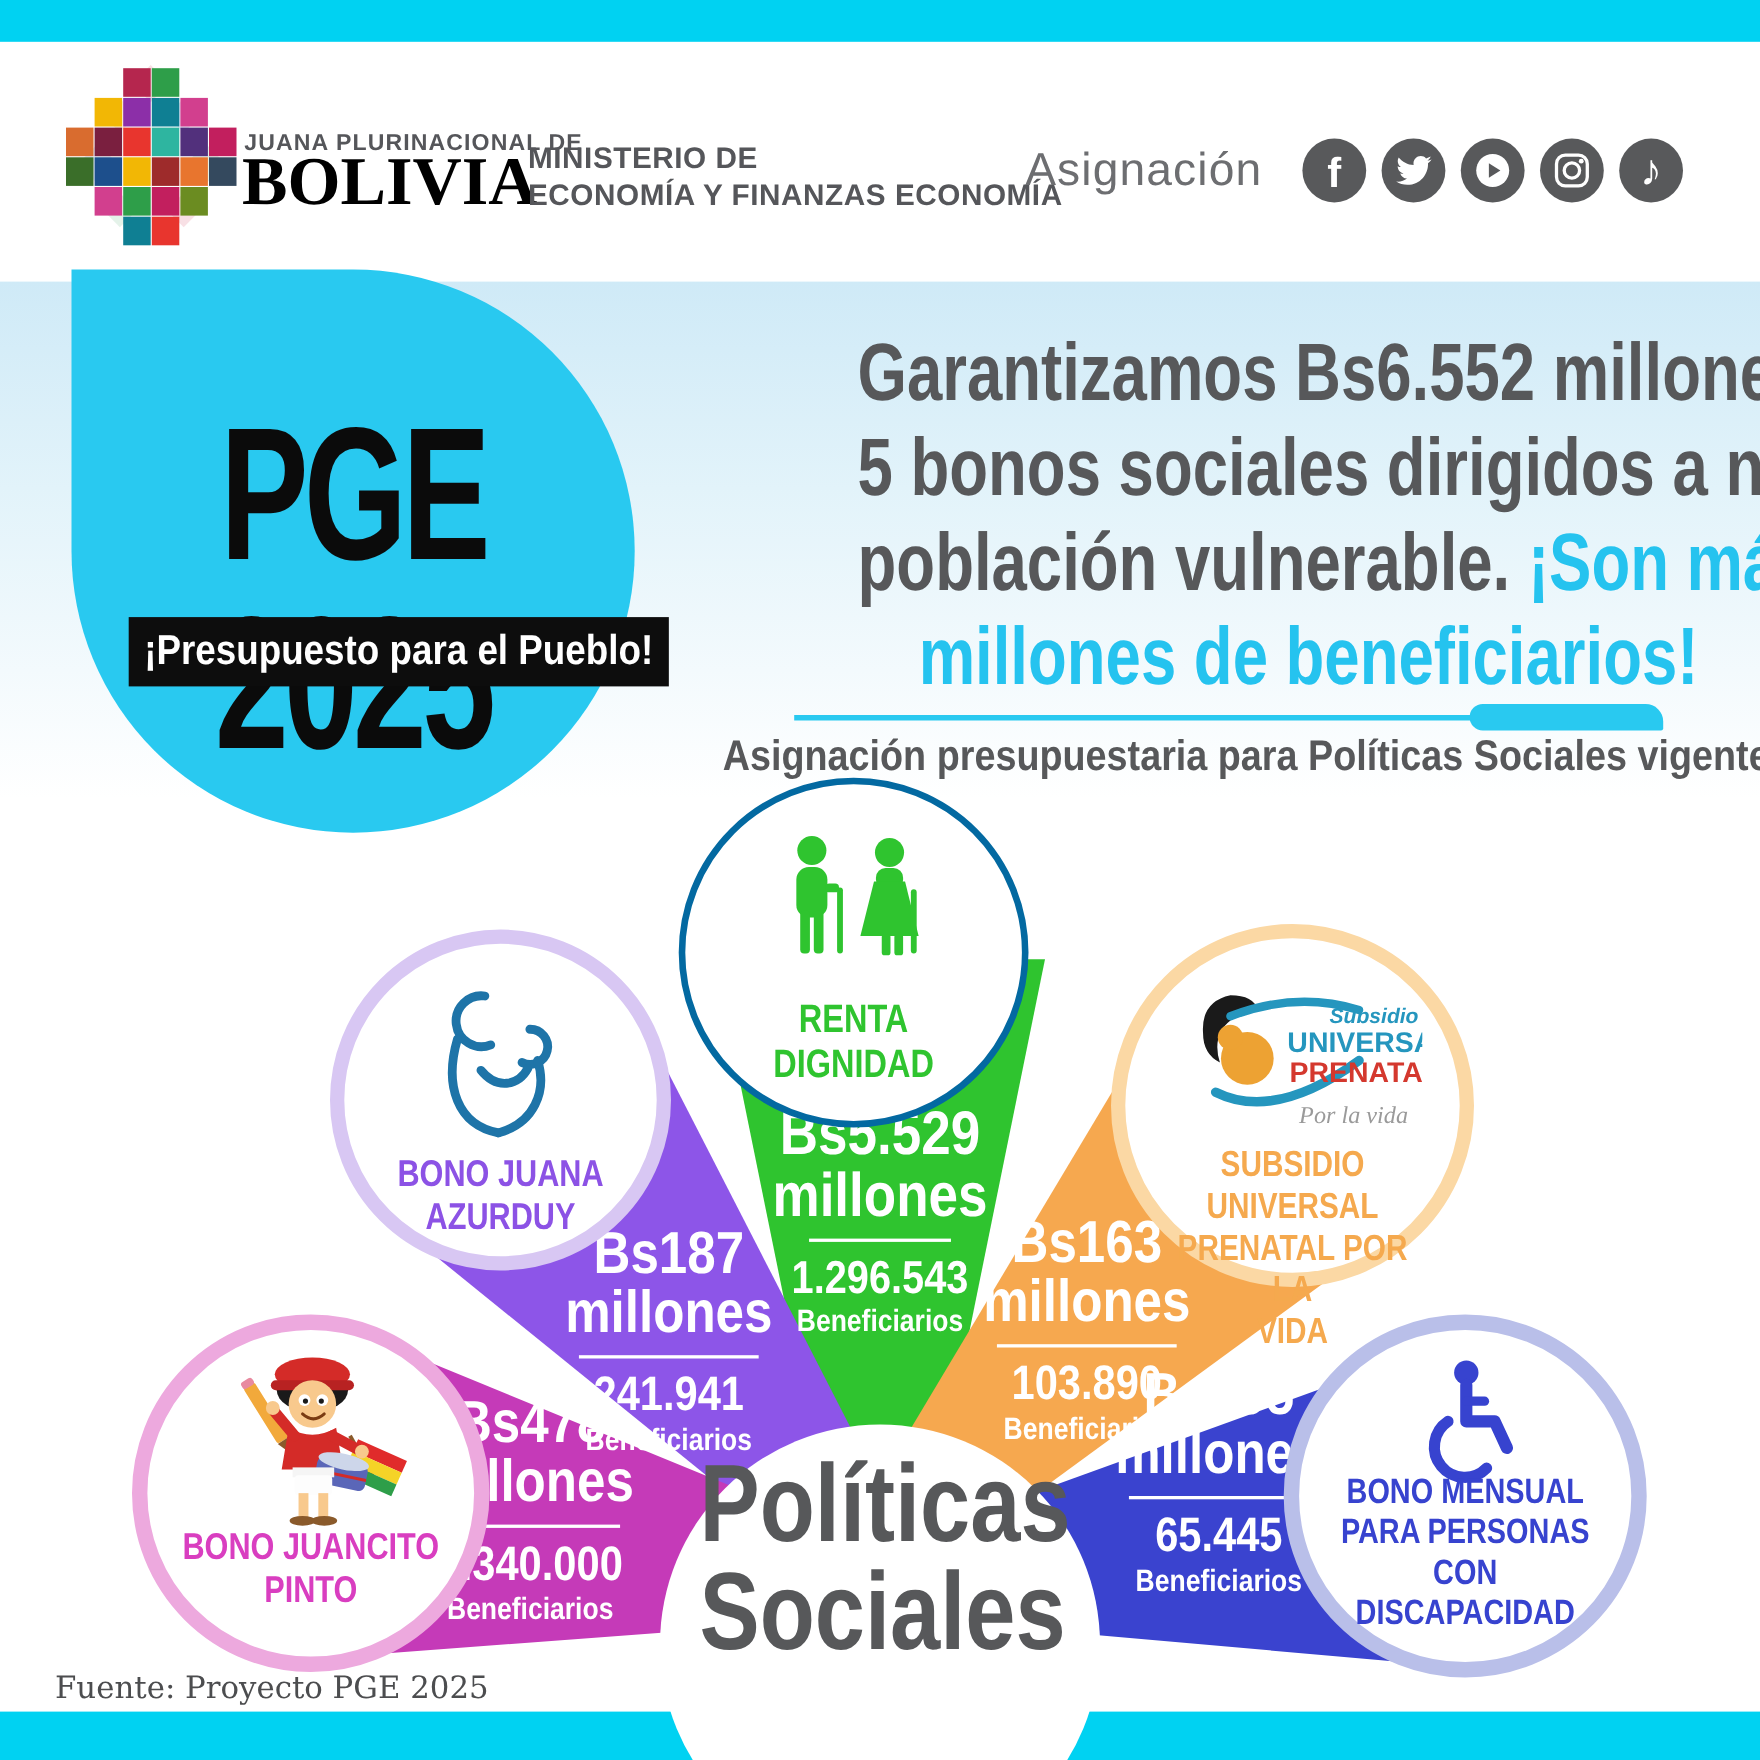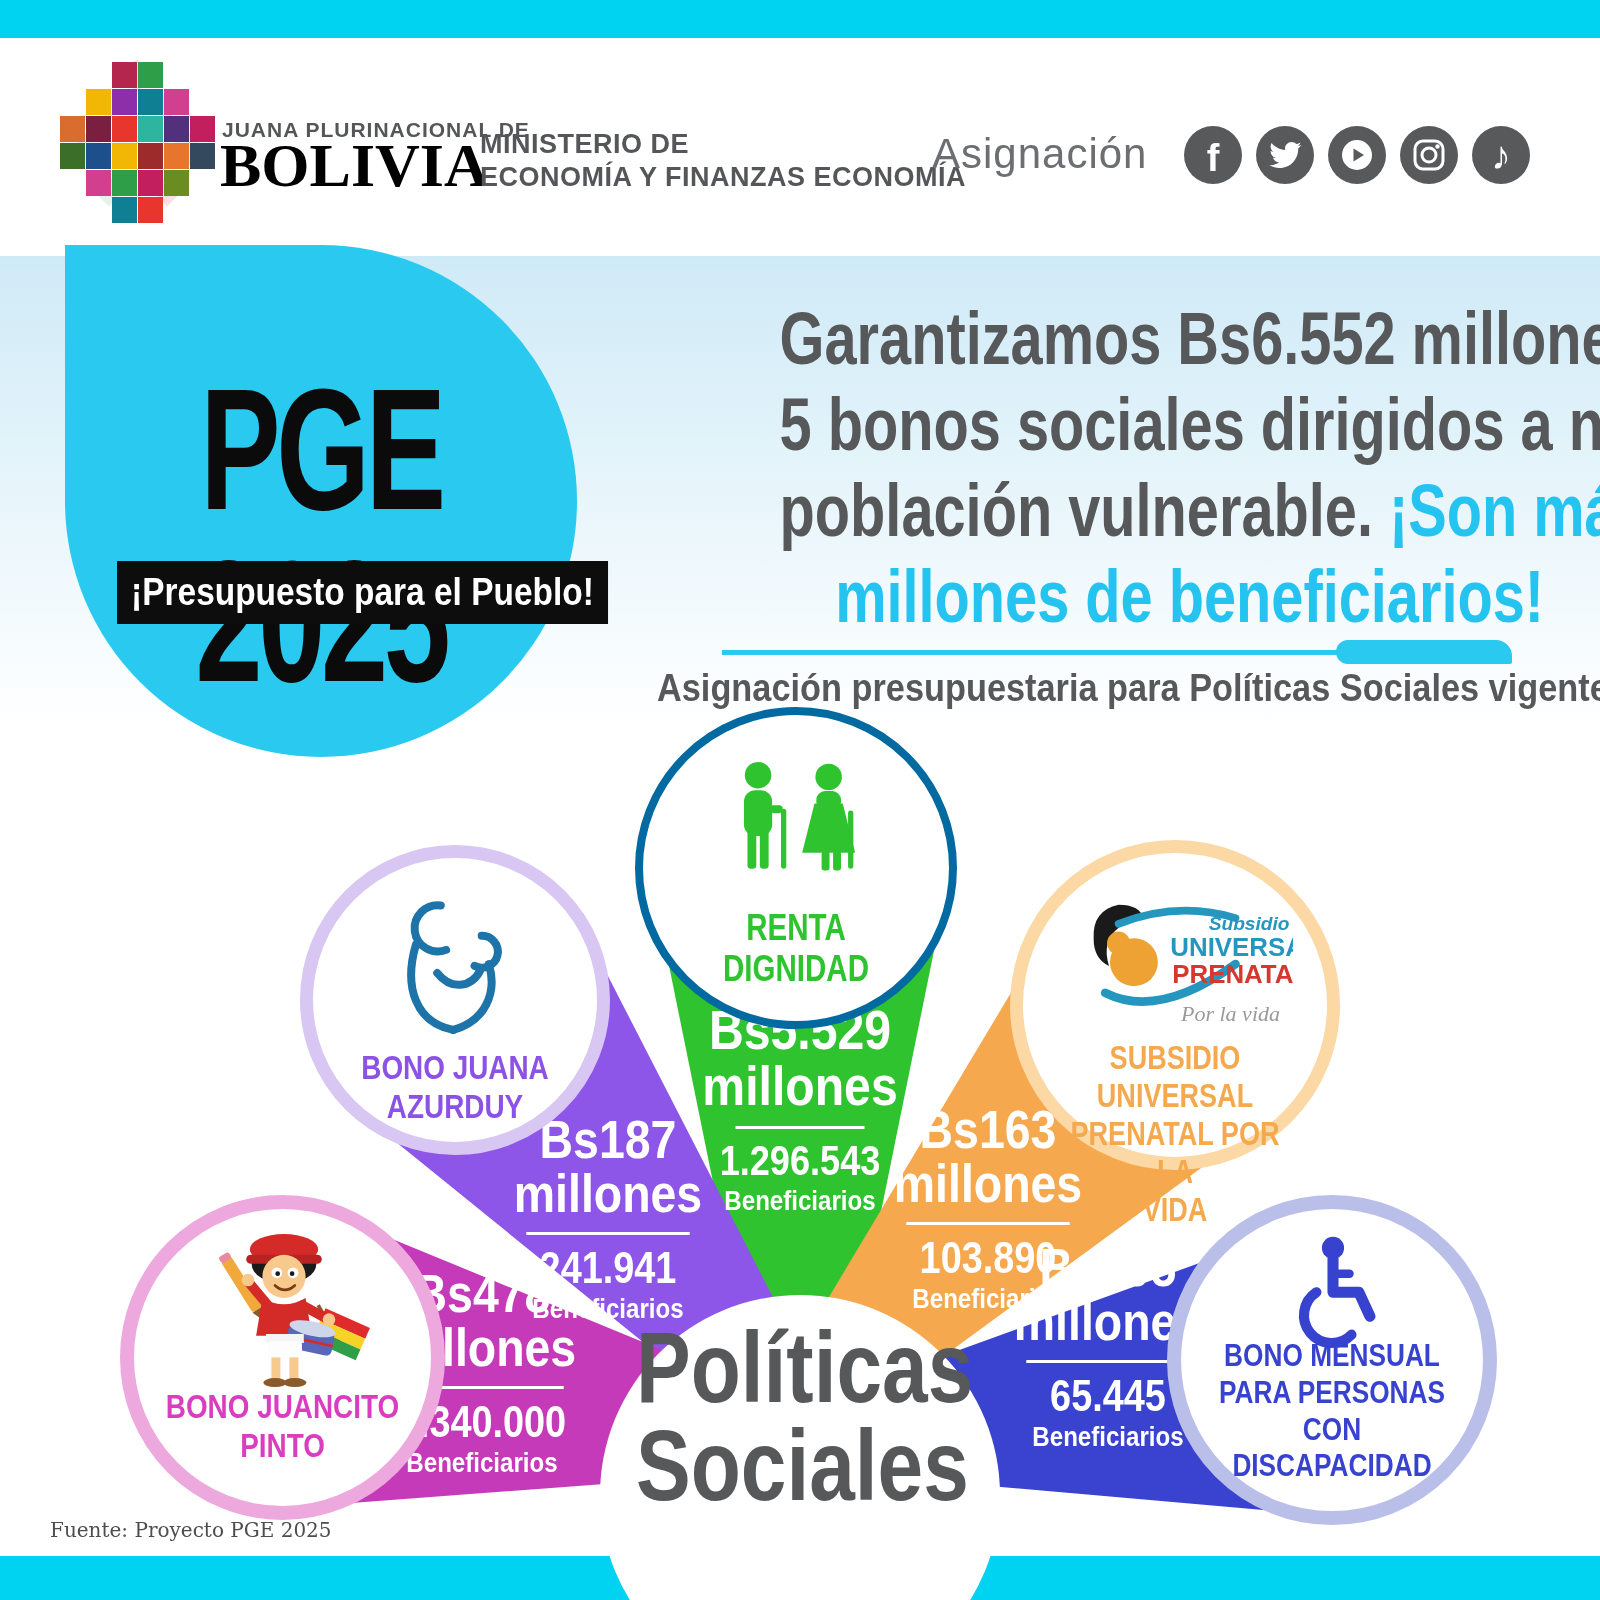--- a/index.html
+++ b/index.html
@@ -37,21 +37,21 @@
   .hl-cyan{color:#25c3ef;}
   .divider-line{left:722px;top:650px;width:620px;height:5px;background:#29c9f0;}
   .divider-blob{left:1336px;top:640px;width:176px;height:24px;background:#29c9f0;
     border-radius:12px 16px 2px 12px;}
   .subtitle{left:600px;top:666px;width:950px;text-align:center;font-size:39px;font-weight:800;
     color:#57585a;transform:scaleX(.88);transform-origin:center top;white-space:nowrap;}
   
   .fan{left:0;top:0;}
   
   .circle{border-radius:50%;background:#ffffff;box-sizing:content-box;text-align:center;z-index:3;}
-  .c-renta{left:635px;top:707px;width:306px;height:306px;border:8px solid #0369a1;}
+  .c-renta{left:617px;top:707px;width:306px;height:306px;border:6px solid #0369a1;}
   .c-juana{left:300px;top:845px;width:284px;height:284px;border:13px solid #d8c7f3;}
   .c-prenatal{left:1010px;top:840px;width:304px;height:304px;border:13px solid #fbd8a4;}
   .c-juancito{left:120px;top:1195px;width:297px;height:297px;border:14px solid #eda9de;}
   .c-disca{left:1167px;top:1195px;width:302px;height:302px;border:14px solid #b9bfe9;}
   .circle-label{position:absolute;left:0;width:100%;font-weight:800;line-height:1.15;
     transform:scaleX(.82);transform-origin:center top;}
   .lbl-renta{top:192px;font-size:36px;color:#2fc42f;}
   .lbl-juana{top:190px;font-size:34px;color:#8c52e5;}
   .lbl-prenatal{top:186px;font-size:33px;color:#f5a94e;}
   .lbl-juancito{top:178px;font-size:34px;color:#d93ec0;}
@@ -65,21 +65,21 @@
   .vals .benlbl{font-size:28px;line-height:1.3;}
   .v-renta{left:670px;top:1002px;}
   .v-juana{left:478px;top:1112px;}
   .v-prenatal{left:858px;top:1102px;}
   .v-juancito{left:352px;top:1266px;}
   .v-disca{left:978px;top:1240px;}
   
   .center-title{left:600px;top:1318px;width:400px;text-align:center;color:#57585a;font-weight:800;
     font-size:100px;line-height:98px;transform:scaleX(.82);transform-origin:center top;}
   
-  .footer{left:50px;top:1518px;font-family:"DejaVu Serif",serif;font-size:20px;color:#4c4d4f;}
+  .footer{left:50px;top:1518px;font-family:"DejaVu Serif",serif;font-size:28px;color:#4c4d4f;}
   
   .pren-tag{font-family:"Liberation Serif",serif;font-style:italic;color:#9a9a9a;font-size:22px;}
 </style>
 </head>
 <body>
 
 <div class="abs bar-top"></div>
 
 <div class="abs" style="left:58px;top:58px;">
   <svg width="160" height="175" viewBox="0 0 160 175">

